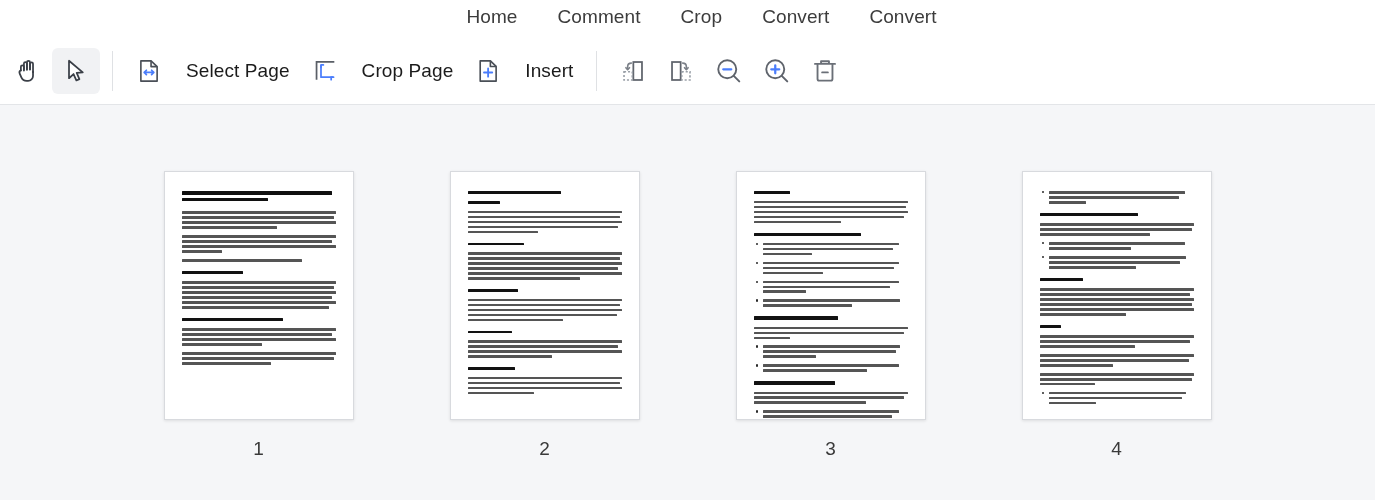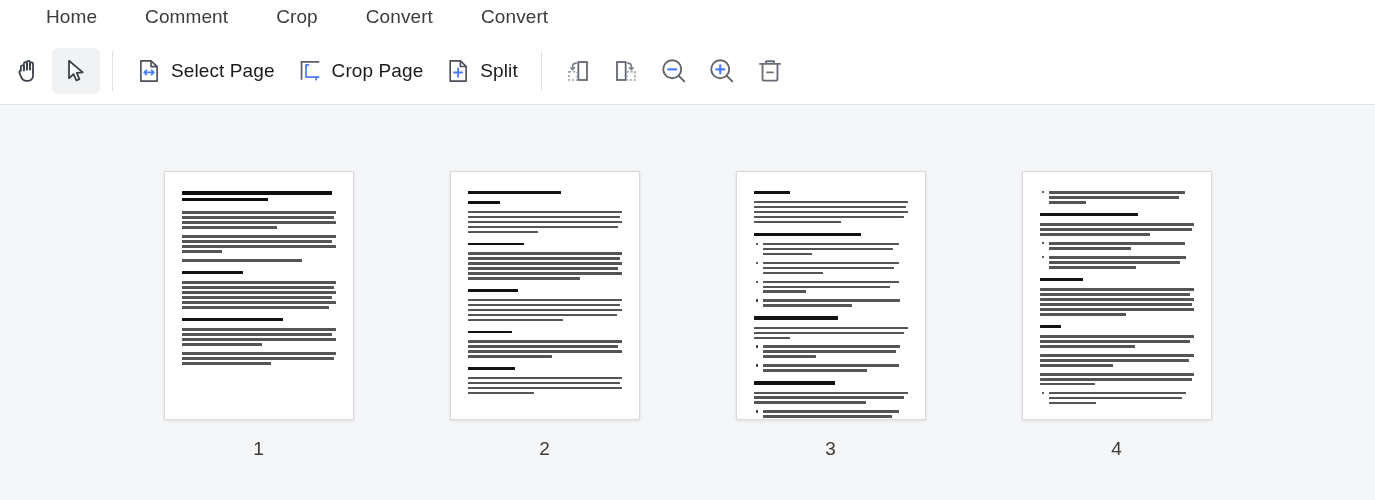--- a/index.html
+++ b/index.html
@@ -10,21 +10,22 @@
     background: #ffffff;
     font-family: "Liberation Sans", sans-serif;
   }
 
   
   #menubar {
     height: 38px;
     background: #ffffff;
     display: flex;
     align-items: center;
-    gap: 12px;
+    justify-content: center;
+    gap: 4px;
     position: relative;
     padding-left: 28px;
   }
   .menu-item {
     font-size: 19px;
     color: #3c3c3c;
     padding: 4px 18px 9px 18px;
     position: relative;
     white-space: nowrap;
     letter-spacing: 0.1px;
@@ -45,21 +46,21 @@
     background: #ffffff;
     display: flex;
     align-items: center;
     padding-left: 4px;
     padding-right: 10px;
     border-bottom: 1px solid #e3e5e8;
   }
   .tbtn {
     display: flex;
     align-items: center;
-    gap: 9px;
+    gap: 24px;
     height: 46px;
     padding: 0 11px;
     border-radius: 6px;
     cursor: default;
     text-align: center;
   }
   .tbtn .tlabel {
     font-size: 19px;
     color: #1b1b1b;
     white-space: nowrap;
@@ -206,21 +207,21 @@
   </div>
 
   <div class="tbtn">
     <span>
       <svg width="26" height="26" viewBox="0 0 24 24" fill="none">
         <path d="M4.8 2.6h9.4l5.3 5.2v13.6H4.8z" stroke="#4a4f57" stroke-width="1.5" stroke-linejoin="round"></path>
         <path d="M14.2 2.6v5.2h5.3" stroke="#4a4f57" stroke-width="1.5" stroke-linejoin="round"></path>
         <path d="M12.1 9.6v7.6M8.3 13.4h7.6" stroke="#4a7dfc" stroke-width="1.7" stroke-linecap="round"></path>
       </svg>
     </span>
-    <span class="tlabel">Split</span>
+    <span class="tlabel">Insert</span>
   </div>
 
 
 
   <div class="divider"></div>
 
   <div class="tbtn icon-only">
     <span>
       <svg width="28" height="28" viewBox="0 0 24 24" fill="none">
         <rect x="12.3" y="4.3" width="7.4" height="15.4" stroke="#5f646c" stroke-width="1.5"></rect>

